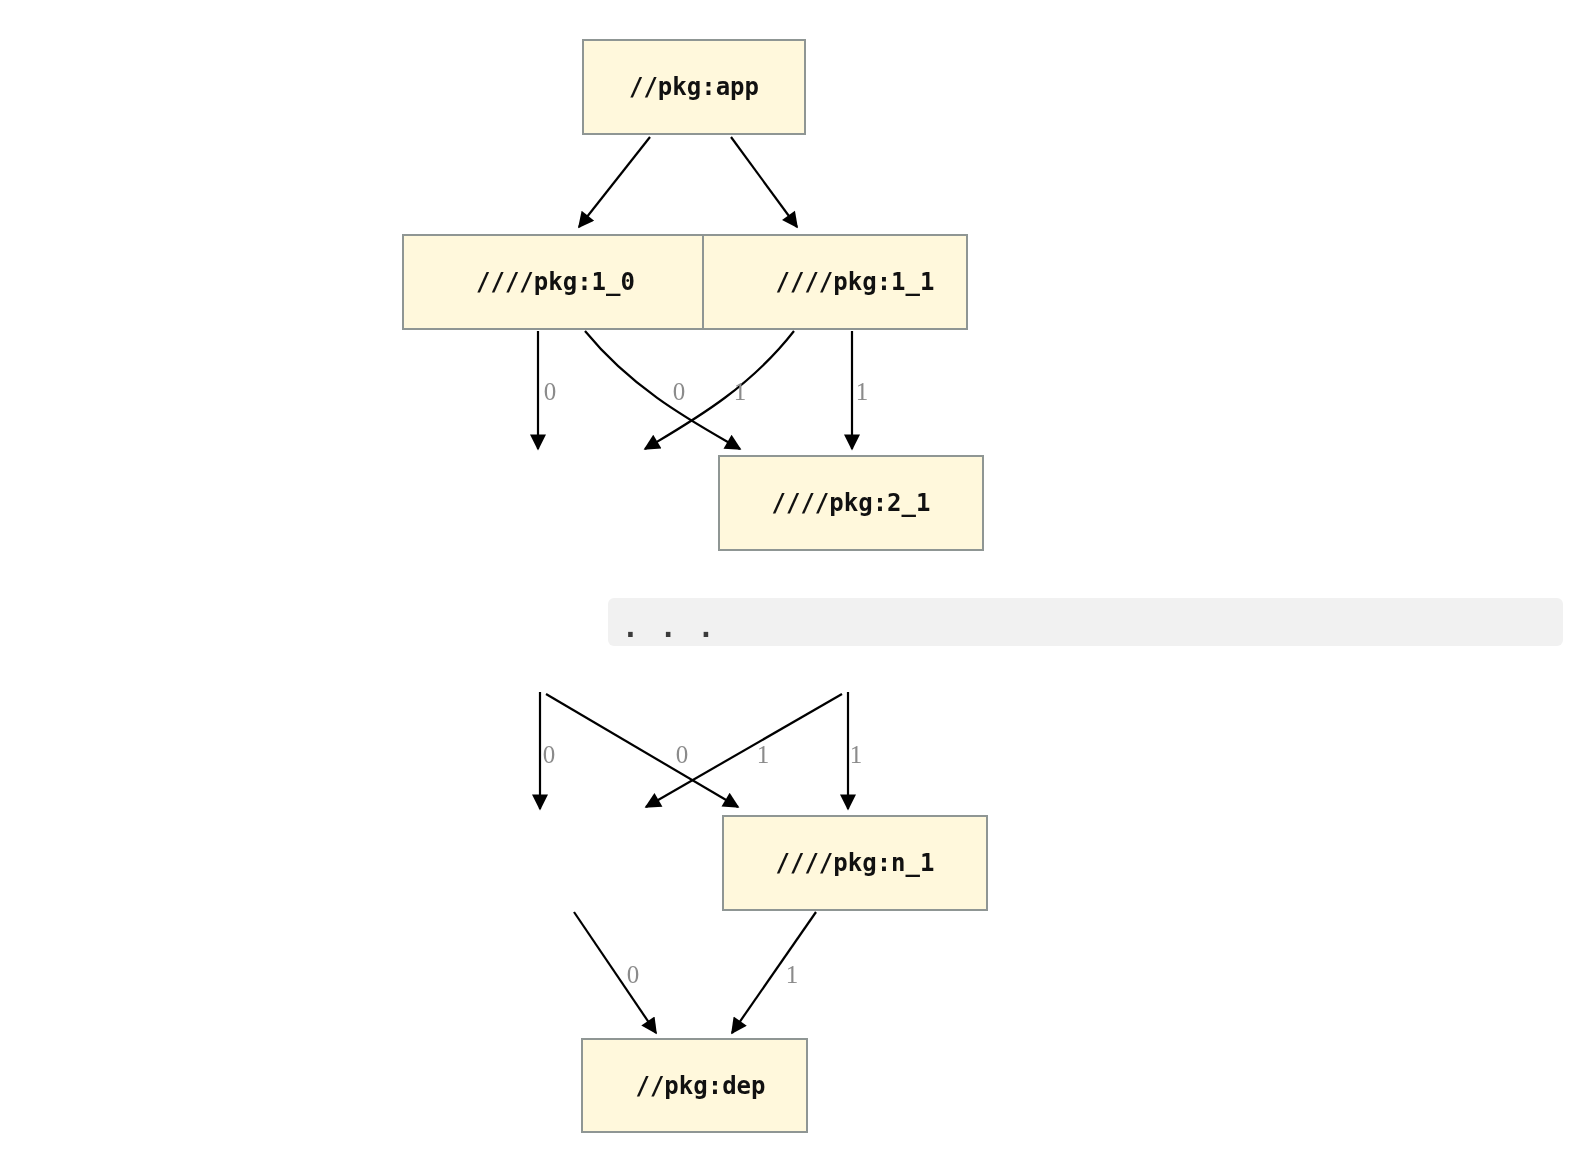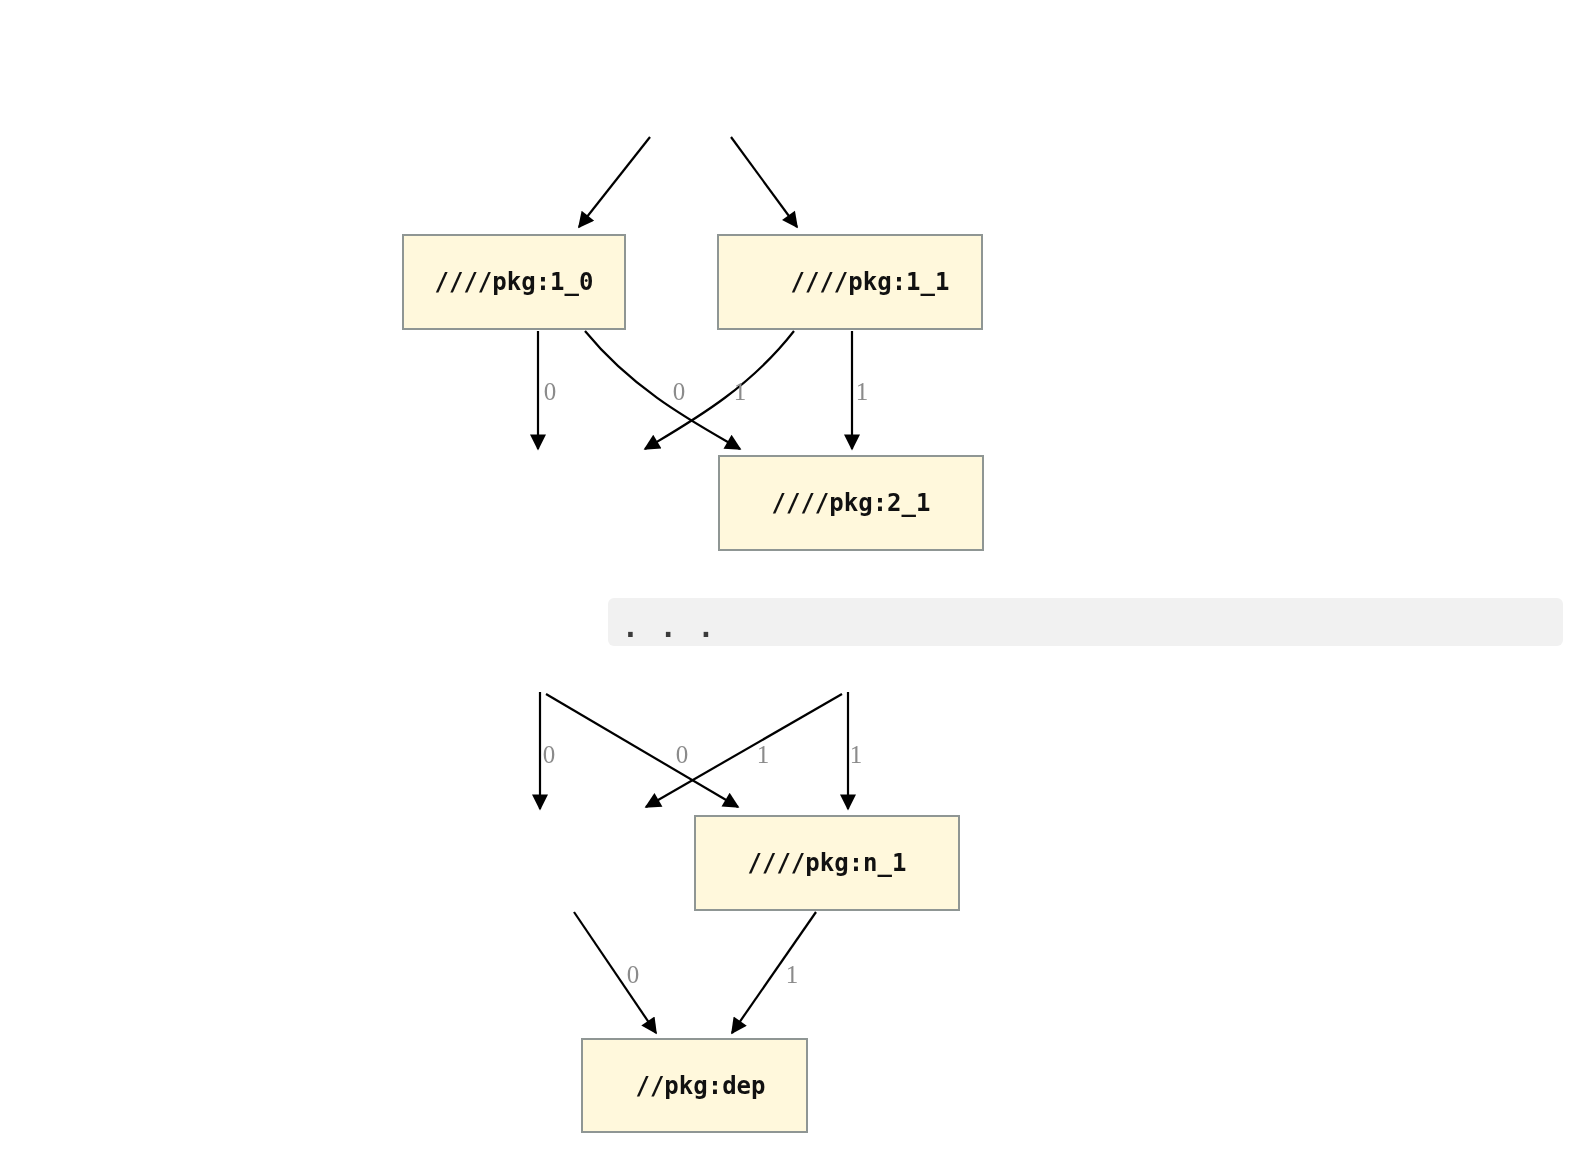--- a/index.html
+++ b/index.html
@@ -88,40 +88,43 @@
 
     <path class="edge" marker-end="url(#arrow)" d="M540,692 L540,809"></path>
     <path class="edge" marker-end="url(#arrow)" d="M848,692 L848,809"></path>
     <path class="edge" marker-end="url(#arrow)" d="M546,694 L738,807"></path>
     <path class="edge" marker-end="url(#arrow)" d="M842,694 L646,807"></path>
 
     <path class="edge" marker-end="url(#arrow)" d="M574,912 L656,1033"></path>
     <path class="edge" marker-end="url(#arrow)" d="M816,912 L732,1033"></path>
   </svg>
 
+  <div class="node" style="left:582px; top:39px; width:224px; height:96px;">
+    <span class="node-label">//pkg:app</span>
+  </div>
 
-  <div class="node" style="left:402px; top:234px; width:224px; height:96px;">
+  <div class="node" style="left:402px; top:234px; width:307px; height:96px;">
     <span class="node-label">////pkg:1_0</span>
   </div>
 
-  <div class="node" style="left:717px; top:234px; width:266px; height:96px;padding-left:40px;">
+  <div class="node" style="left:702px; top:234px; width:266px; height:96px;padding-left:40px;">
     <span class="node-label">////pkg:1_1</span>
   </div>
 
 
   <div class="node" style="left:718px; top:455px; width:266px; height:96px;justify-content:center;">
     <span class="node-label">////pkg:2_1</span>
   </div>
 
   <div class="band">
     <span class="dots">. . .</span>
   </div>
 
 
-  <div class="node" style="left:694px; top:815px; width:266px; height:96px;">
+  <div class="node" style="left:722px; top:815px; width:266px; height:96px;">
     <span class="node-label">////pkg:n_1</span>
   </div>
 
   <div class="node" style="left:581px; top:1038px; width:227px; height:95px;padding-left:12px;">
     <span class="node-label">//pkg:dep</span>
   </div>
 
   <span class="edge-label" style="left:550px; top:391px;">0</span>
   <span class="edge-label" style="left:679px; top:391px;">0</span>
   <span class="edge-label" style="left:740px; top:391px;">1</span>

